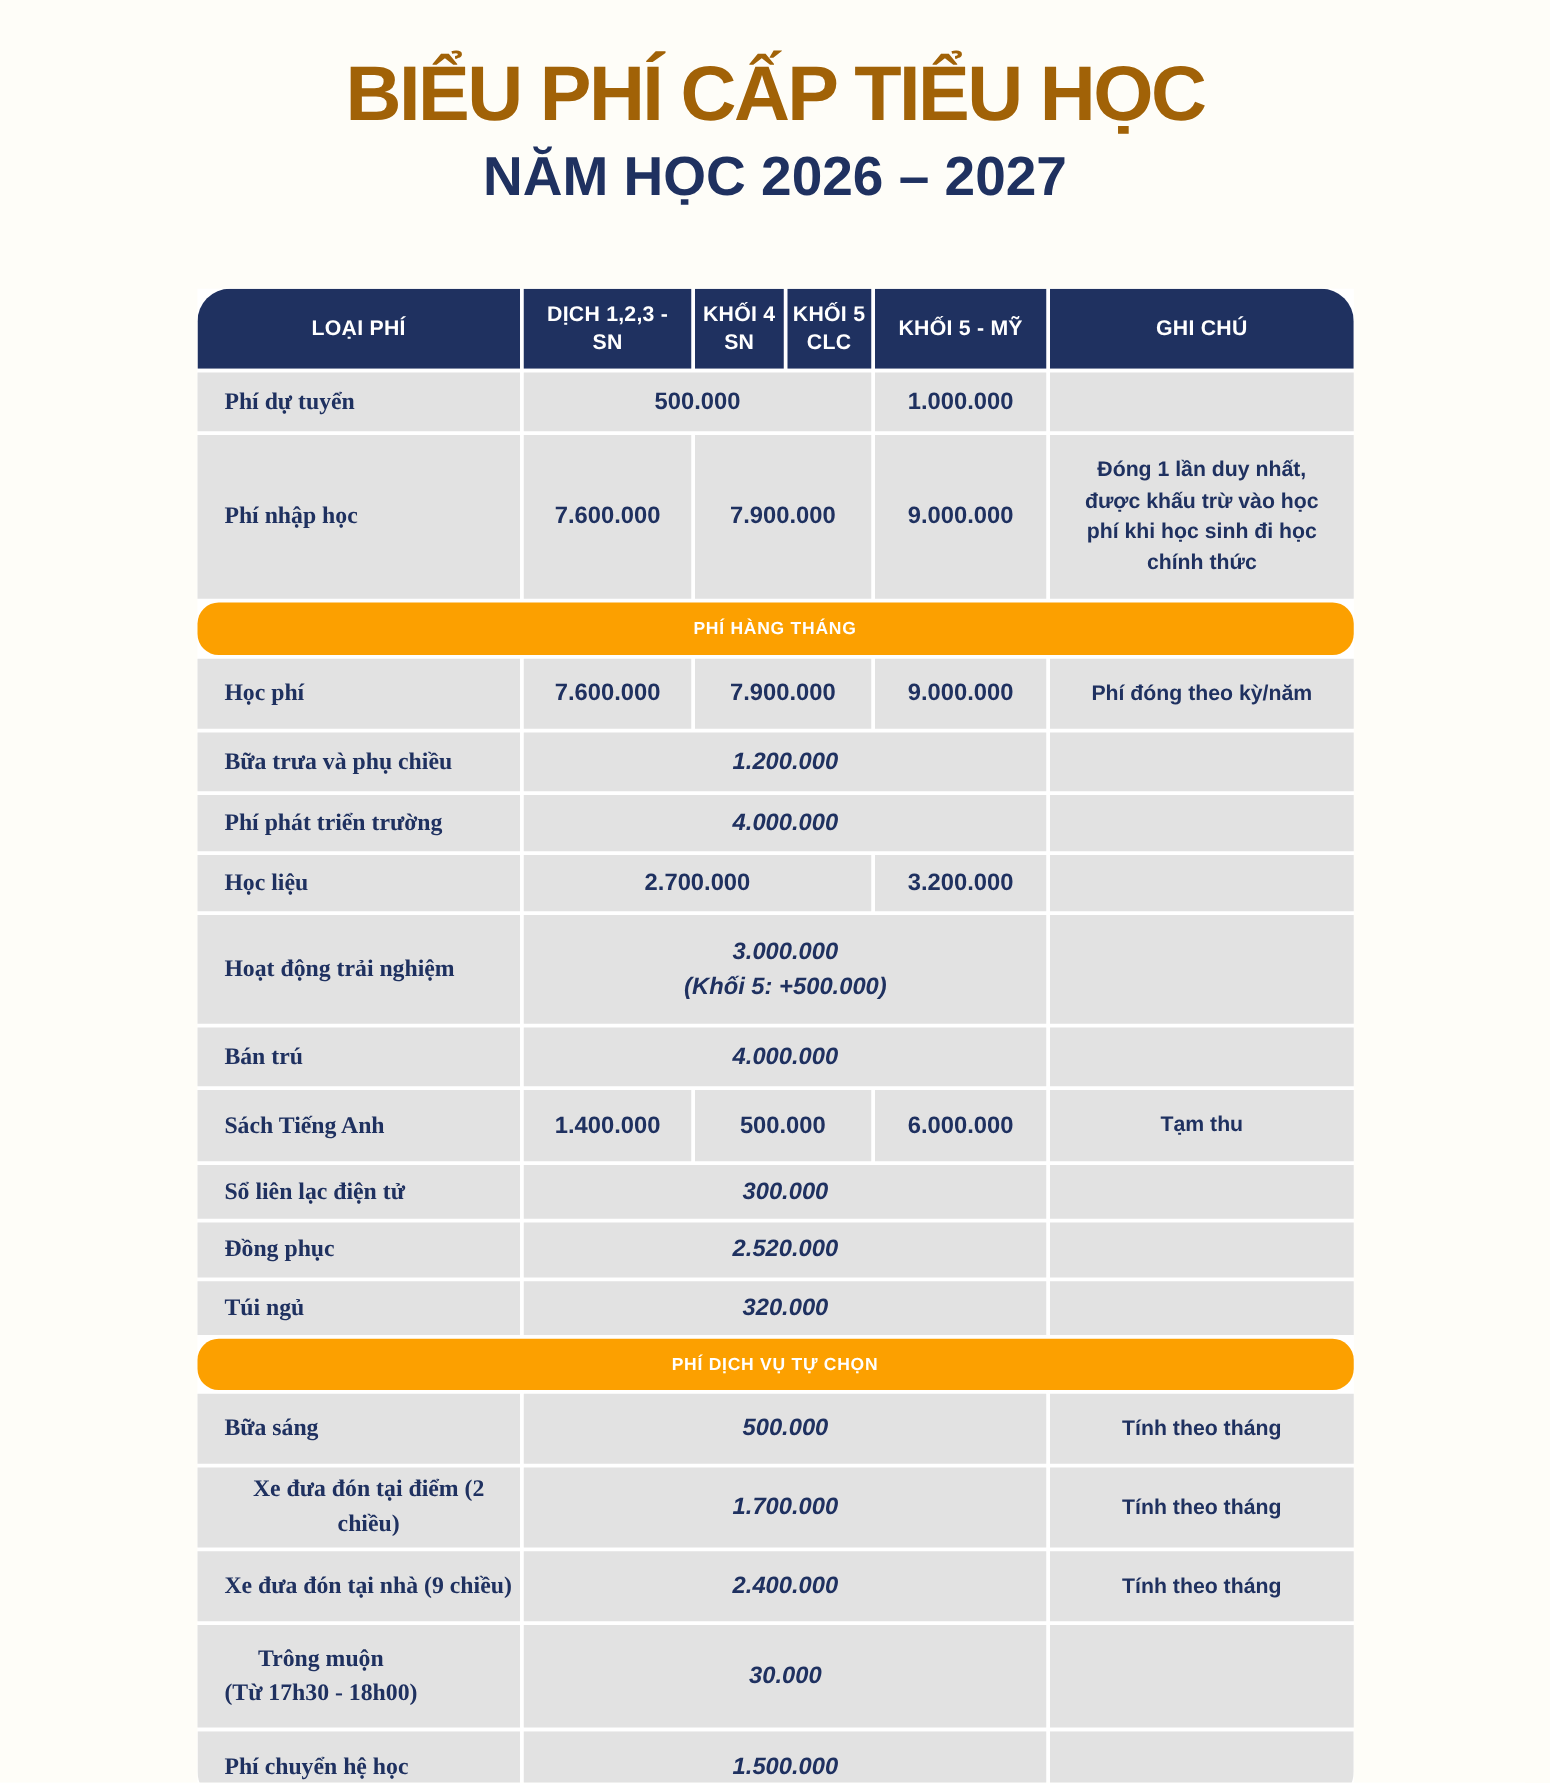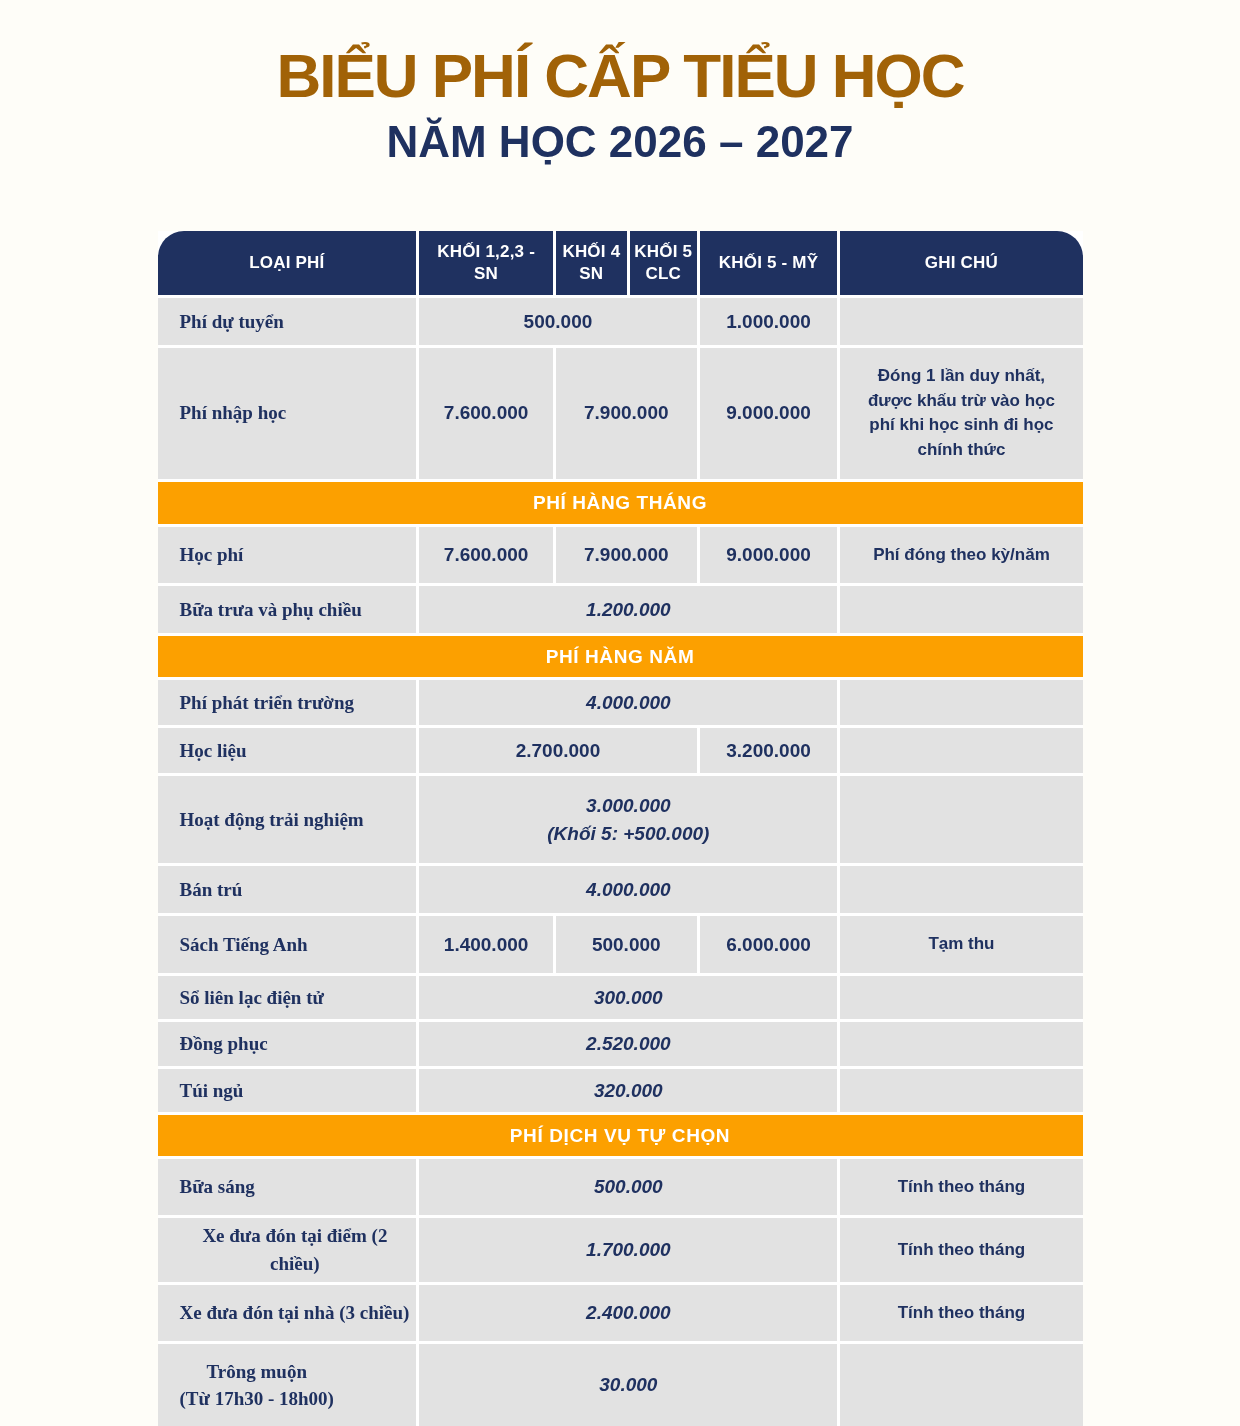--- a/index.html
+++ b/index.html
@@ -41,21 +41,21 @@
   .cell.lbl{justify-content:flex-start;text-align:center;padding-left:22px;font-family:Liberation Serif, serif;}
   .cell.note{font-size:17px;padding:16px 16px;}
   .row.head{border-radius:26px 26px 0 0;overflow:hidden;}
   .row.head .cell{
     background:#1F3160;color:#FFFFFF;
     font-size:17px;line-height:1.3;letter-spacing:0.2px;
     padding:6px 4px;
   }
   .row.band-row .cell{
     background:#FCA000;color:#FFFFFF;
-    font-size:19px;letter-spacing:0.6px;
+    font-size:14px;letter-spacing:0.6px;border-radius:17px;
   }
   .row.last{border-radius:0 0 26px 26px;overflow:hidden;}
   
   .c1{grid-column:1;} .c2{grid-column:2;} .c3{grid-column:3;} .c4{grid-column:4;}
   .c5{grid-column:5;} .c6{grid-column:6;}
   .s24{grid-column:2 / span 3;}   
   .s34{grid-column:3 / span 2;}   
   .s25{grid-column:2 / span 4;font-style:italic;}   
   .sall{grid-column:1 / -1;}
 </style>
@@ -64,21 +64,21 @@
 
 <div class="header-block">
   <h1 class="page-title">BIỂU PHÍ CẤP TIỂU HỌC</h1>
   <h2 class="page-subtitle">NĂM HỌC 2026 – 2027</h2>
 </div>
 
 <div class="tbl">
 
   <div class="row head" style="min-height:64px">
     <div class="cell c1">LOẠI PHÍ</div>
-    <div class="cell c2">KHỐI 1,2,3 - SN</div>
+    <div class="cell c2">DỊCH 1,2,3 - SN</div>
     <div class="cell c3">KHỐI 4
 SN</div>
     <div class="cell c4">KHỐI 5
 CLC</div>
     <div class="cell c5">KHỐI 5 - MỸ</div>
     <div class="cell c6">GHI CHÚ</div>
   </div>
 
   <div class="row" style="min-height:47px">
     <div class="cell lbl c1">Phí dự tuyển</div>
@@ -106,23 +106,20 @@
     <div class="cell c5">9.000.000</div>
     <div class="cell note c6">Phí đóng theo kỳ/năm</div>
   </div>
 
   <div class="row" style="min-height:47px">
     <div class="cell lbl c1">Bữa trưa và phụ chiều</div>
     <div class="cell s25">1.200.000</div>
     <div class="cell note c6"></div>
   </div>
 
-  <div class="row band-row" style="min-height:41px">
-    <div class="cell sall">PHÍ HÀNG NĂM</div>
-  </div>
 
   <div class="row" style="min-height:45px">
     <div class="cell lbl c1">Phí phát triển trường</div>
     <div class="cell s25">4.000.000</div>
     <div class="cell note c6"></div>
   </div>
 
   <div class="row" style="min-height:45px">
     <div class="cell lbl c1">Học liệu</div>
     <div class="cell s24">2.700.000</div>
@@ -179,21 +176,21 @@
     <div class="cell note c6">Tính theo tháng</div>
   </div>
 
   <div class="row" style="min-height:45px">
     <div class="cell lbl c1">Xe đưa đón tại điểm (2 chiều)</div>
     <div class="cell s25">1.700.000</div>
     <div class="cell note c6">Tính theo tháng</div>
   </div>
 
   <div class="row" style="min-height:47px">
-    <div class="cell lbl c1">Xe đưa đón tại nhà (3 chiều)</div>
+    <div class="cell lbl c1">Xe đưa đón tại nhà (9 chiều)</div>
     <div class="cell s25">2.400.000</div>
     <div class="cell note c6">Tính theo tháng</div>
   </div>
 
   <div class="row" style="min-height:82px">
     <div class="cell lbl c1">Trông muộn
 (Từ 17h30 - 18h00)</div>
     <div class="cell s25">30.000</div>
     <div class="cell note c6"></div>
   </div>

